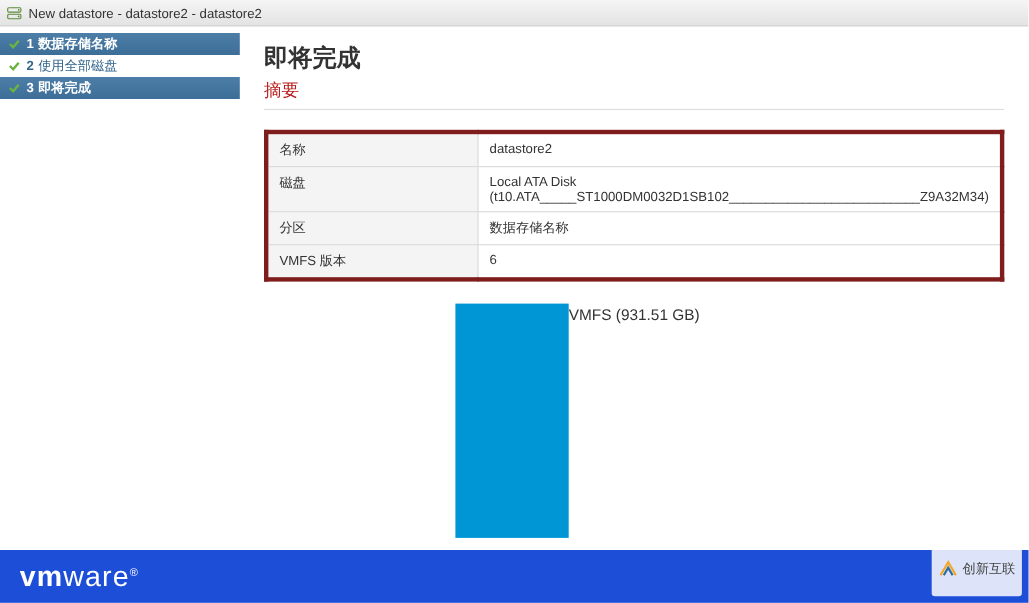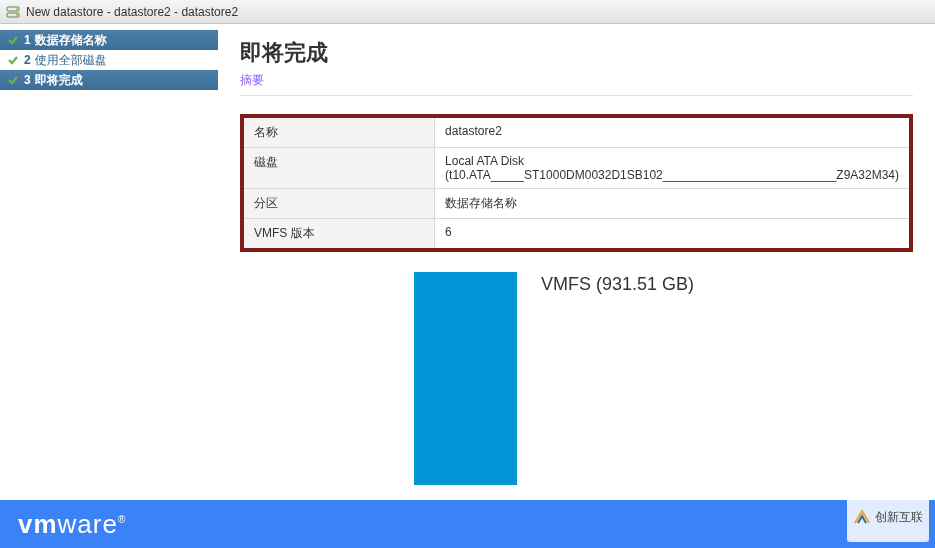--- a/index.html
+++ b/index.html
@@ -20,34 +20,34 @@
   .step.completed{color:#fff}
   .step.current{color:#fff;background:linear-gradient(#4d7ea8,#3d6e98);font-weight:bold}
   .step .chk{width:14px;height:14px;margin-right:4px;display:inline-flex;align-items:center;justify-content:center;}
   .step .num{margin-right:4px;font-weight:bold}
   .step.plain{color:#33668d;background:transparent;font-weight:normal}
   .step.plain .num{color:#33668d}
   .step .label{white-space:nowrap}
 
   
   h1.page-title{font-size:22px;font-weight:bold;margin:0 0 4px 0;color:#333}
-  .subtitle{font-size:12px;color:#8b5cf6;margin-bottom:6px}
+  .subtitle{font-size:16px;color:#b91c1c;margin-bottom:6px}
   .hr{height:1px;background:#ddd;margin-bottom:18px}
 
   table.summary{width:100%;border-collapse:collapse;border:4px solid #7f1d1d;font-size:12px}
   table.summary td{border:1px solid #d9d9d9;padding:6px 10px;vertical-align:top}
   table.summary td.k{width:210px;background:#f4f4f4}
 
   
   .partition-row{display:flex;align-items:flex-start;margin-top:20px;justify-content:center}
   .partition-box{width:103px;height:213px;background:#0096d6}
-  .partition-label{margin-left:24px;font-size:18px;color:#333;padding-top:2px}
+  .partition-label{margin-left:0;font-size:14px;color:#333;padding-top:2px}
 
   
-  .footer{position:absolute;left:0;right:0;bottom:0;height:48px;background:#3b82f6;display:flex;align-items:center;padding-left:18px}
+  .footer{position:absolute;left:0;right:0;bottom:0;height:48px;background:#1d4ed8;display:flex;align-items:center;padding-left:18px}
   .vmware{color:#fff;font-size:26px;letter-spacing:1px;font-weight:normal;font-family:Arial,sans-serif}
   .vmware b{font-weight:bold}
   .vmware .r{font-size:10px;vertical-align:super}
 
   
   .watermark{position:absolute;right:6px;bottom:6px;display:flex;align-items:center;gap:4px;font-size:12px;color:#444;background:rgba(255,255,255,0.85);padding:16px 6px;border-radius:3px}
   .watermark .wm-icon{width:18px;height:18px}
 
   
   .greencheck path{stroke:#6db33f;fill:none;stroke-width:2.2}

